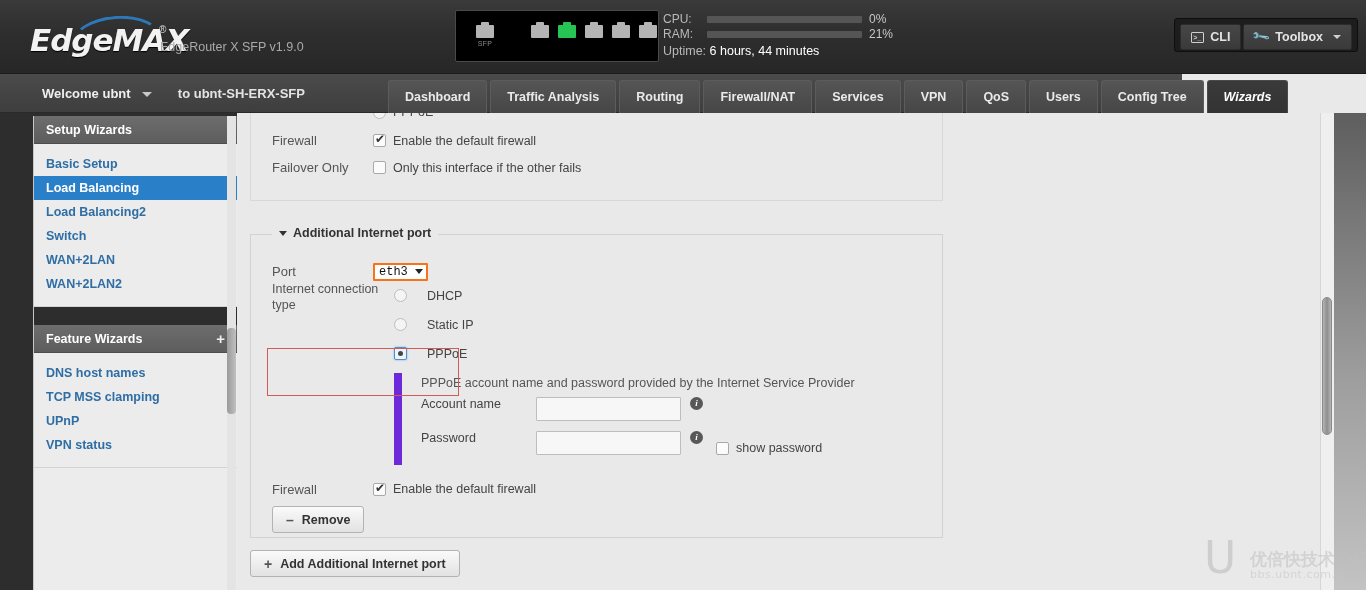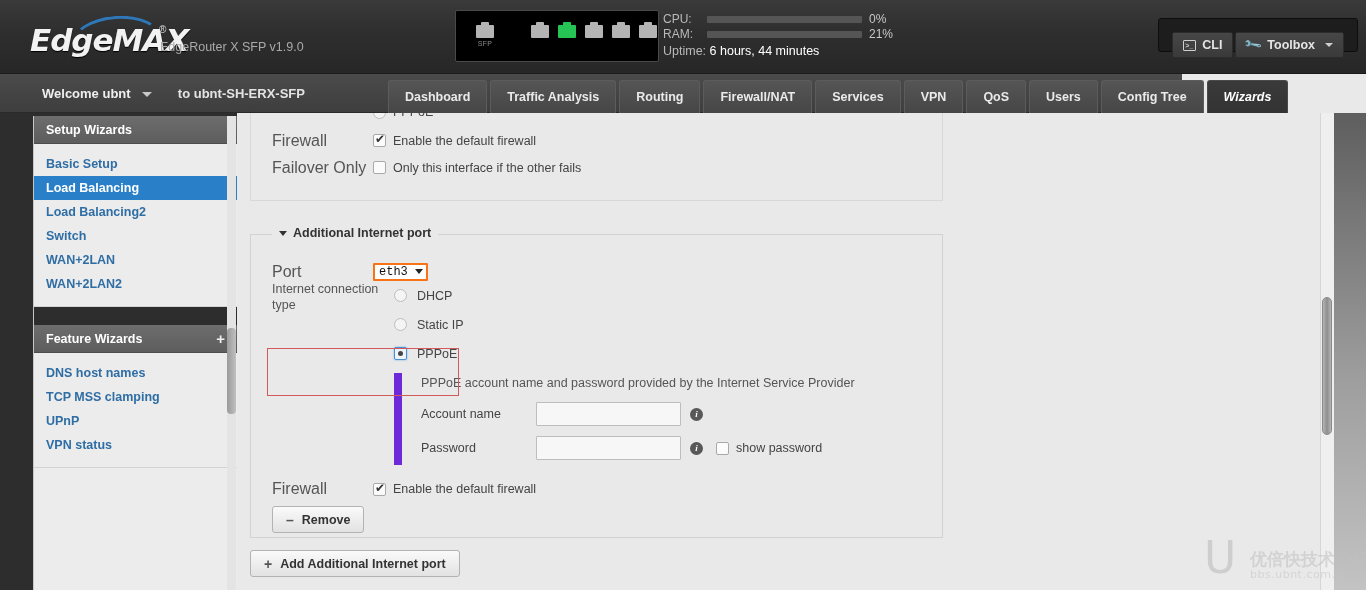--- a/index.html
+++ b/index.html
@@ -73,21 +73,21 @@
   }
   .bar-inner { height:7px; background:#2f8fd6; border-radius:1px; }
   .stat-val { position:absolute; left:206px; top:0; color:#c8c8c8; }
   .uptime { margin-top:2px; font-size:12.5px; color:#b9b9b9; }
   .uptime b { color:#fff; font-weight:normal; }
 
   
   .cli-group {
     position:absolute; right: 8px; top: 18px; height: 34px;
     background:#1d1d1d; border:1px solid #0d0d0d; border-radius:3px;
-    padding:13px; display:flex; gap:2px;
+    padding:5px; display:flex; gap:2px;
   }
   .cli-btn, .tb-btn {
     background: linear-gradient(to bottom,#474747,#3a3a3a);
     border:1px solid #2b2b2b; border-radius:2px;
     color:#e4e4e4; font-size:12.5px; font-weight:bold;
     display:flex; align-items:center; gap:6px; padding:0 10px; height:26px;
     cursor:pointer;
   }
   .term-ico {
     width:13px; height:11px; border:1px solid #cfcfcf; border-radius:1px;
@@ -165,21 +165,21 @@
   
   .content {
     position:absolute; left:237px; top:113px; width:1090px; height:477px;
     background:#e9e9e9; overflow:hidden;
   }
   .sec-top {
     position:absolute; left:13px; top:-12px; width:693px; height:100px;
     border:1px solid #d8d8d8; border-top:none; background:#e9e9e9;
   }
   .row { display:flex; align-items:center; height:27px; }
-  .lbl { width:122px; padding-left:21px; color:#555; font-size:16px; }
+  .lbl { width:122px; padding-left:21px; color:#555; font-size:13px; }
   .fld { display:flex; align-items:center; gap:7px; color:#444; font-size:12.5px; }
 
   input[type=checkbox].cb, input[type=radio].rb { margin:0; }
   .cb {
     appearance:none; -webkit-appearance:none;
     width:13px; height:13px; border:1px solid #a9a9a9; background:#fbfbfb;
     border-radius:2px; position:relative; cursor:pointer; flex:none;
   }
   .cb:checked::after {
     content:"✔"; position:absolute; left:1px; top:-3px;
@@ -224,28 +224,28 @@
   .selwrap .sarrow {
     position:absolute; right:5px; top:6px; width:0;height:0;
     border-left:4px solid transparent;border-right:4px solid transparent;border-top:5px solid #222;
     pointer-events:none;
   }
   .radio-block { position:absolute; left:0; top:46px; width:100%; }
   .lbl2 {
     position:absolute; left:21px; top:0; width:110px;
     color:#555; font-size:12.5px; line-height:16px;
   }
-  .radio-row { display:flex; align-items:center; gap:10px; margin-left:143px; height:29px; color:#444; font-size:12.5px;}
+  .radio-row { display:flex; align-items:center; gap:20px; margin-left:143px; height:29px; color:#444; font-size:12.5px;}
 
   .pppoe-box {
     position:absolute; left:143px; top:138px; width:540px;
     border-left:8px solid #6d28d9; padding:0 0 0 19px;
   }
   .pppoe-note { color:#555; font-size:12.5px; padding-top:3px; }
-  .cred-row { display:flex; align-items:center; height:34px; }
+  .cred-row { display:flex; height:34px; }
   .cred-lbl { width:115px; color:#444; font-size:12.5px; }
   .txt {
     width:145px; height:24px; border:1px solid #bdbdbd; background:#f7f7f7;
     border-radius:1px; font-size:12.5px; padding:0 5px; color:#222;
     font-family:"Liberation Sans", sans-serif;
   }
   .info-ico {
     width:13px; height:13px; border-radius:50%; background:#585858;
     color:#fff; font-size:9px; font-weight:bold; line-height:13px;
     text-align:center; margin-left:9px; flex:none; font-style:italic;

